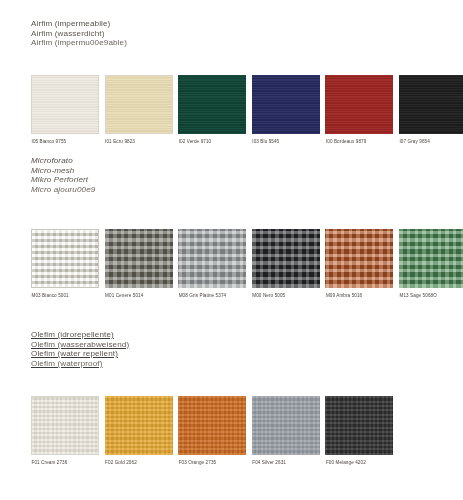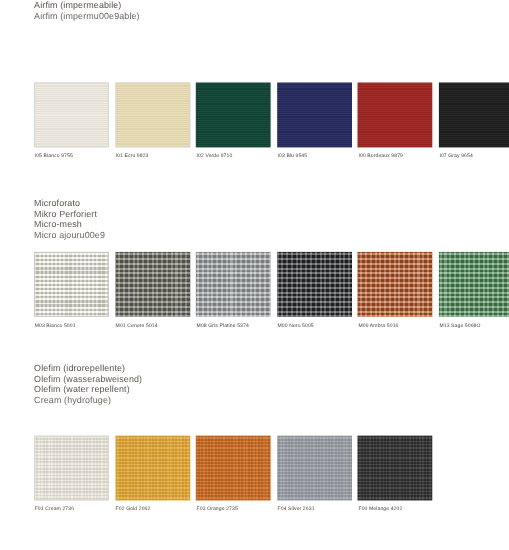--- a/index.html
+++ b/index.html
@@ -105,23 +105,24 @@
     inset: 0;
     background-image:
       repeating-linear-gradient(0deg, rgba(255,255,255,0.05) 0px, rgba(255,255,255,0.05) 0.8px, rgba(0,0,0,0.045) 0.8px, rgba(0,0,0,0.045) 1.7px);
   }
 </style>
 </head>
 <body>
 
 <div class="page">
 
-  <div class="group" style="top:0;">
+  <div class="group" style="top:19px;">
     <div class="heading">
       <div class="line l1">Airfim (impermeabile)</div>
+      <div class="line l3">Airfim (wasserdicht)</div>
       <div class="line l4">Airfim (impermu00e9able)</div>
     </div>
   </div>
 
   <div class="swatch-row" style="top:75px;">
     <div class="swatch-cell">
       <div class="swatch light-border" style="background-color: rgb(239, 234, 225);">
           <span class="grain"></span>
         </div>
       <div class="swatch-label">I05 Bianco 9755</div>
@@ -151,25 +152,25 @@
       <div class="swatch-label">I00 Bordeaux 9879</div>
     </div>
     <div class="swatch-cell">
       <div class="swatch" style="background-color: rgb(29, 29, 29);">
           <span class="grain"></span>
         </div>
       <div class="swatch-label">I07 Gray 9654</div>
     </div>
   </div>
 
-  <div class="group" style="top:180px;">
+  <div class="group" style="top:156px;font-style:italic;">
     <div class="heading">
       <div class="line l1">Microforato</div>
+      <div class="line l2">Micro-mesh</div>
       <div class="line l3">Mikro Perforiert</div>
-      <div class="line l2">Micro-mesh</div>
       <div class="line l4">Micro ajouru00e9</div>
     </div>
   </div>
 
   <div class="swatch-row" style="top:229px;">
     <div class="swatch-cell">
       <div class="swatch mesh-border" style="background-color: rgb(242, 240, 232);">
           <span class="mesh light"></span>
         </div>
       <div class="swatch-label">M03 Bianco 5001</div>
@@ -199,26 +200,26 @@
       <div class="swatch-label">M09 Ambra 5016</div>
     </div>
     <div class="swatch-cell">
       <div class="swatch" style="background-color: rgb(79, 145, 88);">
           <span class="mesh"></span>
         </div>
       <div class="swatch-label">M13 Sage 5068O</div>
     </div>
   </div>
 
-  <div class="group" style="top:330px;">
+  <div class="group" style="top:330px;text-decoration:underline;">
     <div class="heading">
       <div class="line l1">Olefim (idrorepellente)</div>
       <div class="line l3">Olefim (wasserabweisend)</div>
       <div class="line l2">Olefim (water repellent)</div>
-      <div class="line l4">Cream (hydrofuge)</div>
+      <div class="line l4">Olefim (waterproof)</div>
     </div>
   </div>
 
   <div class="swatch-row" style="top:396px;">
     <div class="swatch-cell">
       <div class="swatch light-border" style="background-color: rgb(239, 235, 225);">
           <span class="weave"></span>
         </div>
       <div class="swatch-label">F01 Cream 2736</div>
     </div>

